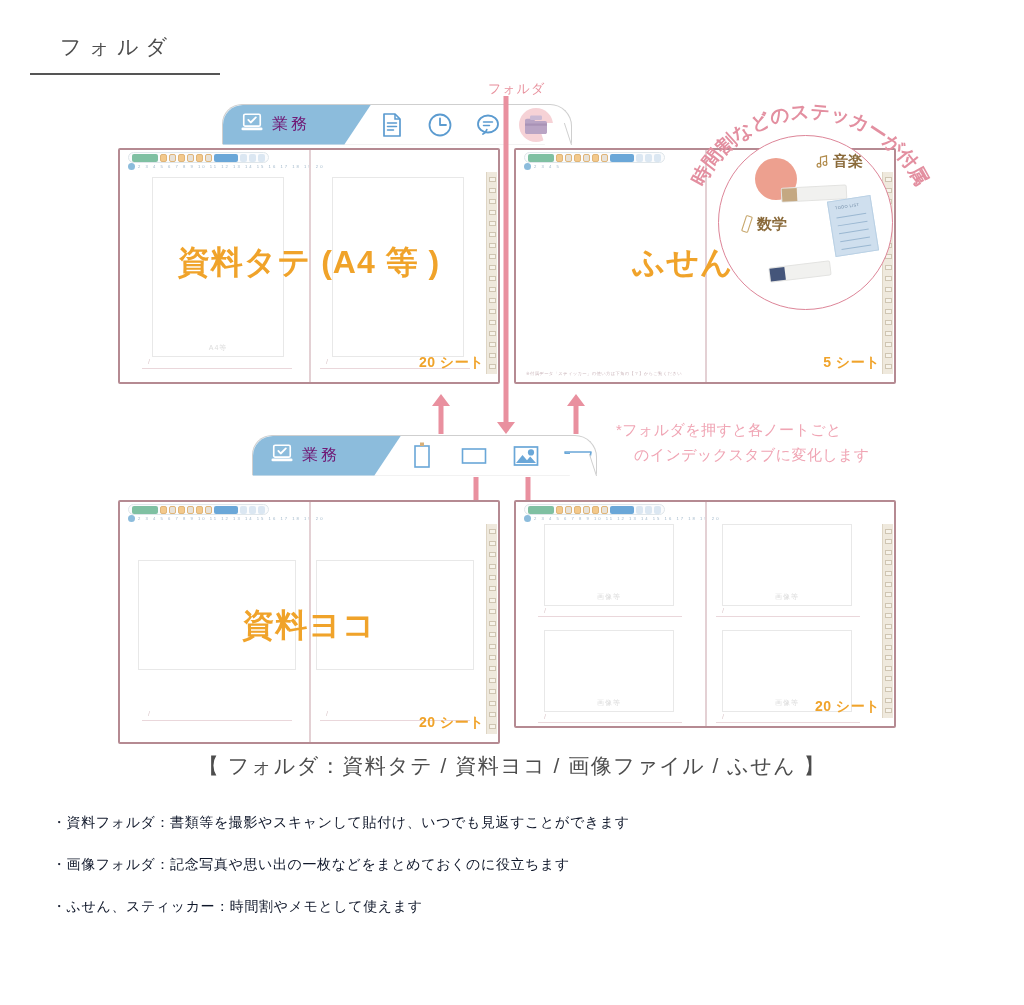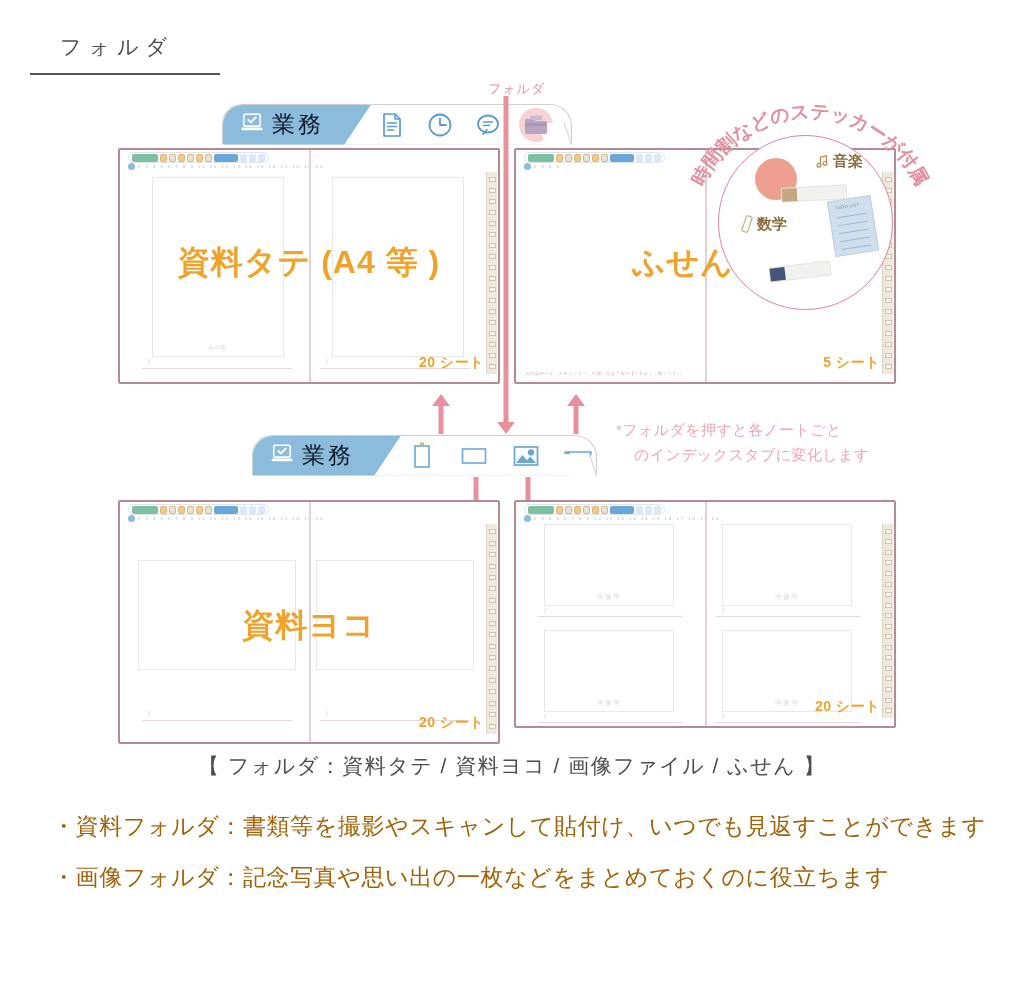--- a/index.html
+++ b/index.html
@@ -34,25 +34,25 @@
     display:flex; align-items:center;
   }
   .tabbar::after{
     content:""; position:absolute; right:-1px; bottom:-1px;
     width:26px; height:22px; background:#fff;
     border-right:1.5px solid #cfcfcf;
     transform:skewX(18deg); transform-origin:bottom right;
   }
   .tab-active {
     position:relative; height:40px; min-width:148px;
-    background:#8cbcdc; color:#0f172a;
+    background:#8cbcdc; color:#701a75;
     border-radius:20px 0 0 0;
     display:flex; align-items:center; gap:9px;
     padding:0 30px 0 18px;
-    font-size:23px; letter-spacing:3px;
+    font-size:16px; letter-spacing:3px;
     clip-path: polygon(0 0, 100% 0, 82% 100%, 0 100%);
   }
   .tab-active .t-label{ font-weight:400; }
   .tab-icons{ display:flex; align-items:center; gap:18px; margin-left:6px; }
   .tab-ico{
     width:30px; height:30px; display:flex; align-items:center; justify-content:center;
     position:relative;
   }
   .tab-ico svg{ display:block; }
   .tab-ico.hl::before{
@@ -192,21 +192,21 @@
   }
   .side-note .l2{ padding-left:18px; display:block; }
 
   
   .caption-line{
     position:absolute; left:0; right:0; top:752px; text-align:center;
     font-size:21px; color:#4d4d4d; letter-spacing:1.5px;
   }
   .bullets{
     position:absolute; left:52px; top:815px; width:940px;
-    font-size:23px; color:#a16207; letter-spacing:.6px; line-height:1;
+    font-size:14px; color:#0f172a; letter-spacing:.6px; line-height:1;
   }
   .bullets p{ margin:0 0 28px 0; }
 </style>
 </head>
 <body>
 
 <div class="page">
 
   <div class="hdr-title">フォルダ</div>
   <div class="hdr-rule"></div>
@@ -578,15 +578,16 @@
       </div>
     </div>
     <div class="nb-sheets">20 シート</div>
   </div>
 
   <div class="caption-line">【 フォルダ：資料タテ / 資料ヨコ / 画像ファイル / ふせん 】</div>
 
   <div class="bullets">
     <p>・資料フォルダ：書類等を撮影やスキャンして貼付け、いつでも見返すことができます</p>
     <p>・画像フォルダ：記念写真や思い出の一枚などをまとめておくのに役立ちます</p>
+    <p>・ふせん、スティッカー：時間割やメモとして使えます</p>
   </div>
 
 </div>
 
 </body></html>

